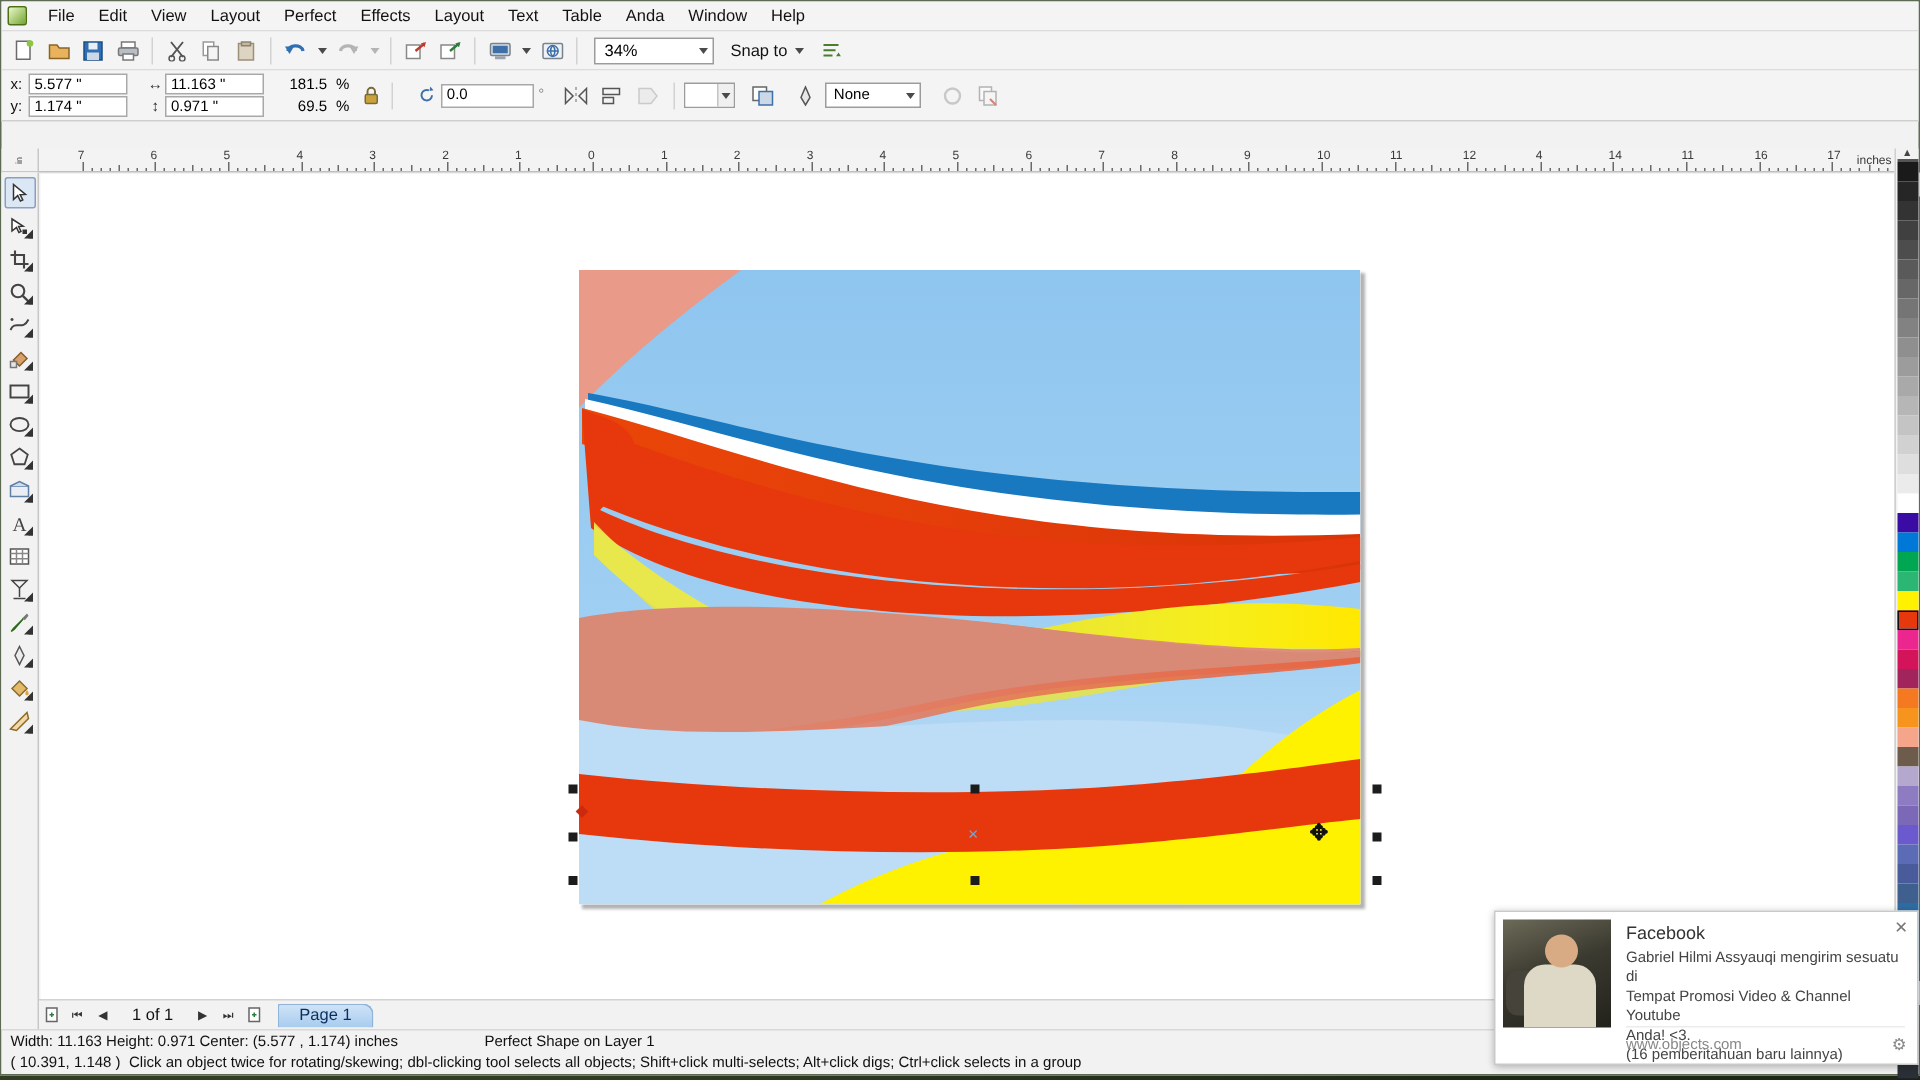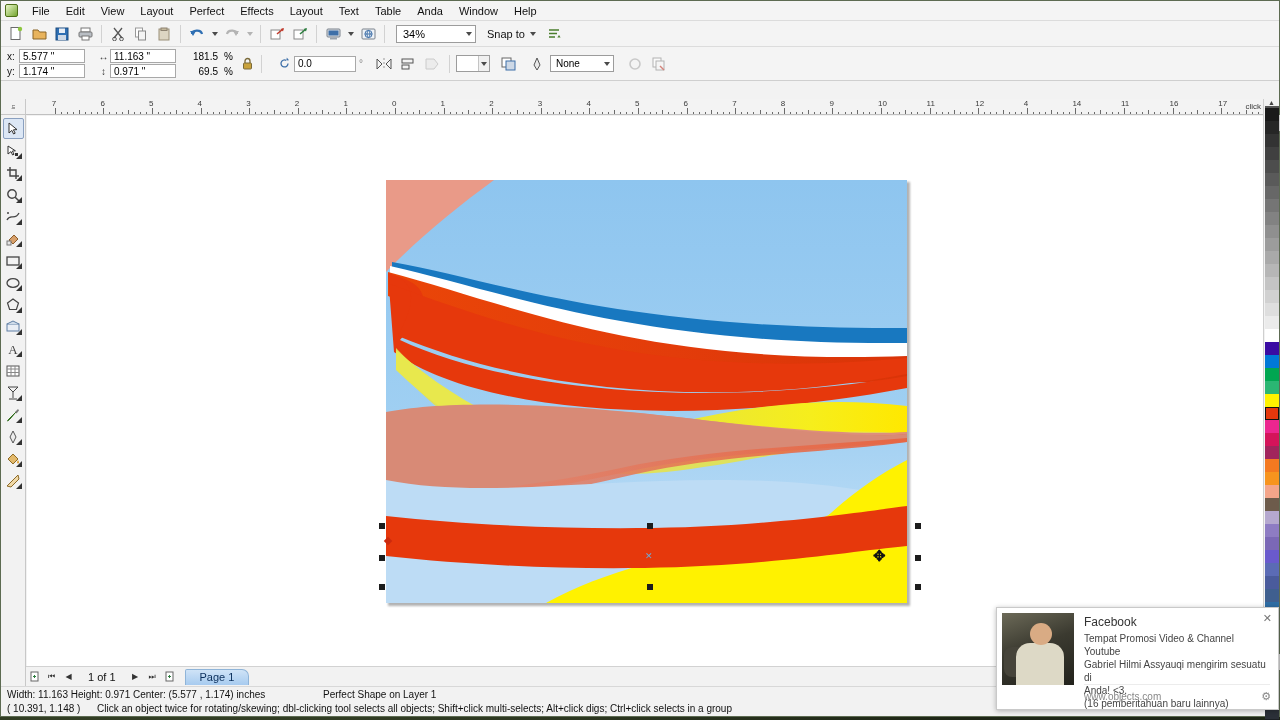--- a/index.html
+++ b/index.html
@@ -224,21 +224,21 @@
   }
 
   
   .statusbar{
     position:absolute;left:0;right:0;bottom:0;height:30px;background:#f2f2f2;
     border-top:1px solid #d8d8d8;font-size:10px;color:#111; z-index:4;
   }
   .sb-row1{position:absolute;left:6px;top:2px;display:flex;gap:0;}
   .sb-obj{position:absolute;left:322px;top:2px;}
   .sb-coord{position:absolute;left:6px;top:16px;}
-  .sb-hint{position:absolute;left:96px;top:16px;}
+  .sb-hint{position:absolute;left:85px;top:16px;}
   .sb-fillout{position:absolute;right:120px;top:12px;display:flex;align-items:center;gap:5px;font-size:10px;color:#333;}
   .sb-ico{width:12px;height:12px;display:flex;align-items:center;justify-content:center;}
 
   
   .toast{
     position:absolute;right:1px;bottom:10px;width:283px;height:103px;
     background:#fff;border:1px solid #c9c9c9;box-shadow:0 1px 5px rgba(0,0,0,.28);
     display:flex; z-index:20;
   }
   .toast-img{width:72px;height:72px;margin:5px 0 0 5px;flex:0 0 auto;overflow:hidden;
@@ -741,21 +741,21 @@
             <div class="tick" style="left: 1189.12px; top: 13px; width: 1px; height: 2px;"></div>
             <div class="tick" style="left: 1195.2px; top: 9px; width: 1px; height: 6px;"></div>
             <div class="tick-lab" style="left: 1192.2px; top: 0px;">17</div>
             <div class="tick" style="left: 1201.28px; top: 13px; width: 1px; height: 2px;"></div>
             <div class="tick" style="left: 1207.35px; top: 13px; width: 1px; height: 2px;"></div>
             <div class="tick" style="left: 1213.42px; top: 13px; width: 1px; height: 2px;"></div>
             <div class="tick" style="left: 1219.5px; top: 11px; width: 1px; height: 4px;"></div>
             <div class="tick" style="left: 1225.58px; top: 13px; width: 1px; height: 2px;"></div>
             <div class="tick" style="left: 1231.65px; top: 13px; width: 1px; height: 2px;"></div>
           </div>
-        <span class="tick-lab" style="right:2px;top:3px;">click</span>
+        <span class="tick-lab" style="right:2px;top:3px;">inches</span>
       </div>
 
       <div class="vruler">
         <div id="vruler-ticks">
             <div class="tick" style="top: 7.2px; left: 16px; height: 1px; width: 6px;"></div>
             <div class="tick-lab" style="top: 2.2px; left: 4px;">8</div>
             <div class="tick" style="top: 13.275px; left: 20px; height: 1px; width: 2px;"></div>
             <div class="tick" style="top: 19.35px; left: 20px; height: 1px; width: 2px;"></div>
             <div class="tick" style="top: 25.425px; left: 20px; height: 1px; width: 2px;"></div>
             <div class="tick" style="top: 31.5px; left: 18px; height: 1px; width: 4px;"></div>
@@ -1159,22 +1159,22 @@
 
   <div class="toast">
     <div class="toast-img">
       <div class="arm"></div>
       <div class="body"></div>
       <div class="face"></div>
     </div>
     <div class="toast-body">
       <div class="toast-close">✕</div>
       <div class="toast-title">Facebook</div>
+      <div class="toast-text">Gabriel Hilmi Assyauqi mengirim sesuatu di</div>
       <div class="toast-text">Tempat Promosi Video &amp; Channel Youtube</div>
-      <div class="toast-text">Gabriel Hilmi Assyauqi mengirim sesuatu di</div>
       <div class="toast-text">Anda! &lt;3.</div>
       <div class="toast-text">(16 pemberitahuan baru lainnya)</div>
       <div class="toast-divider"></div>
       <div class="toast-url">www.objects.com</div>
       <div class="toast-gear">⚙</div>
     </div>
   </div>
 </div>
 
 </body></html>

